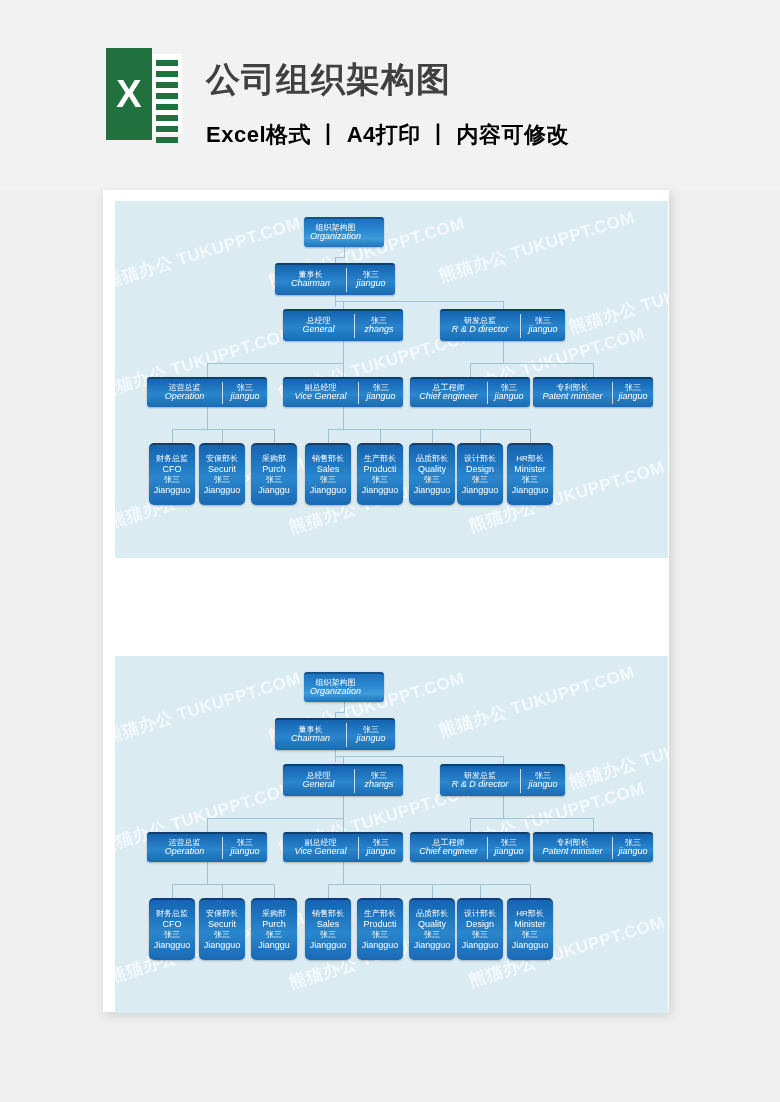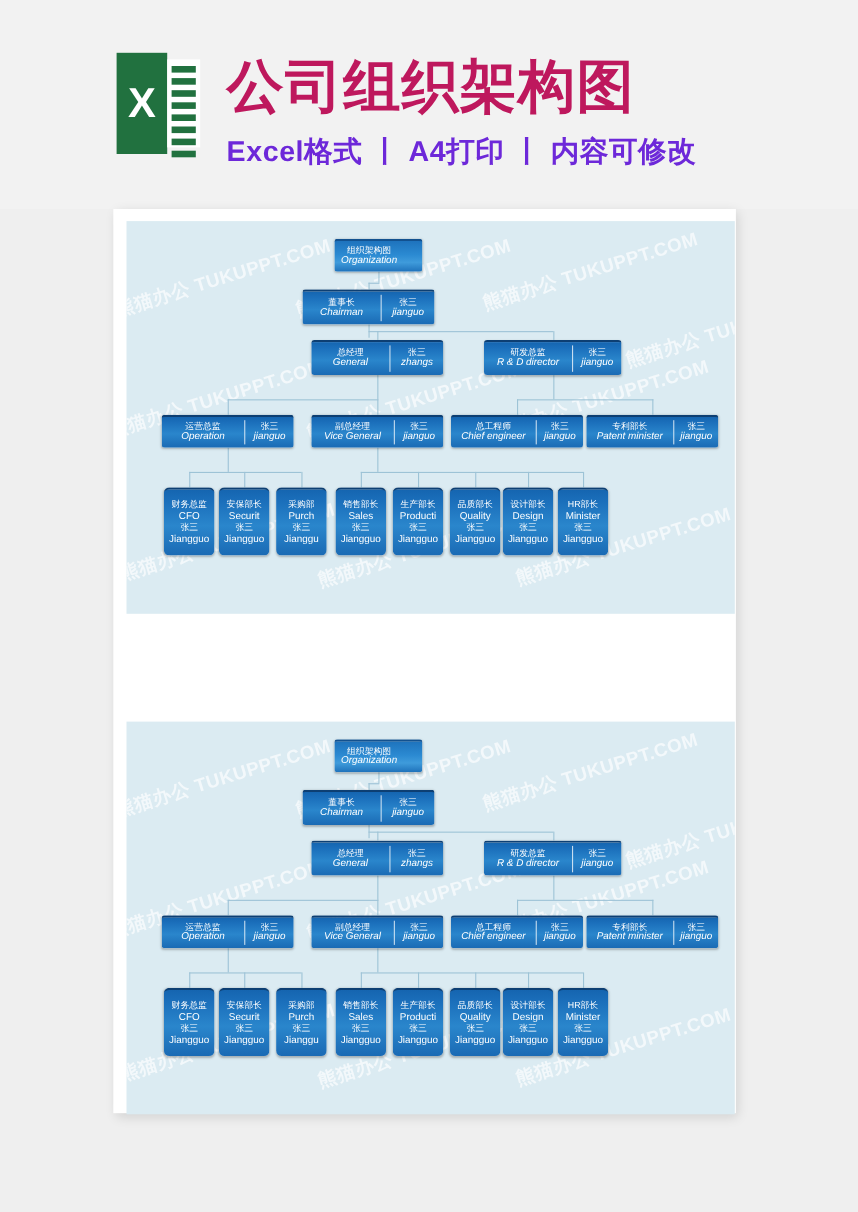--- a/index.html
+++ b/index.html
@@ -35,25 +35,25 @@
   .xls-logo .lg-right {
     position: absolute; left: 46px; top: 6px; width: 30px; height: 80px;
     background: #ffffff; border: 0;
   }
   .xls-logo .lg-right i {
     display: block; background: #21713f; height: 6px; margin: 5px 4px 0 4px;
   }
   .xls-logo .lg-right i:first-child { margin-top: 6px; }
   .hdr-texts { padding-top: 2px; }
   .hdr-title {
-    font-size: 52px; font-weight: bold; color: #be185d; line-height: 58px;
+    font-size: 34px; font-weight: bold; color: #404040; line-height: 58px;
     letter-spacing: 1px; white-space: nowrap;
   }
   .hdr-sub {
-    margin-top: 12px; font-size: 26px; font-weight: bold; color: #6d28d9;
+    margin-top: 12px; font-size: 22px; font-weight: bold; color: #000000;
     white-space: nowrap; letter-spacing: 0.5px;
   }
 
   
   .page {
     position: absolute; left: 103px; top: 190px; width: 566px; height: 822px;
     background: #ffffff;
     box-shadow: 2px 3px 10px rgba(0,0,0,0.13);
   }
 

